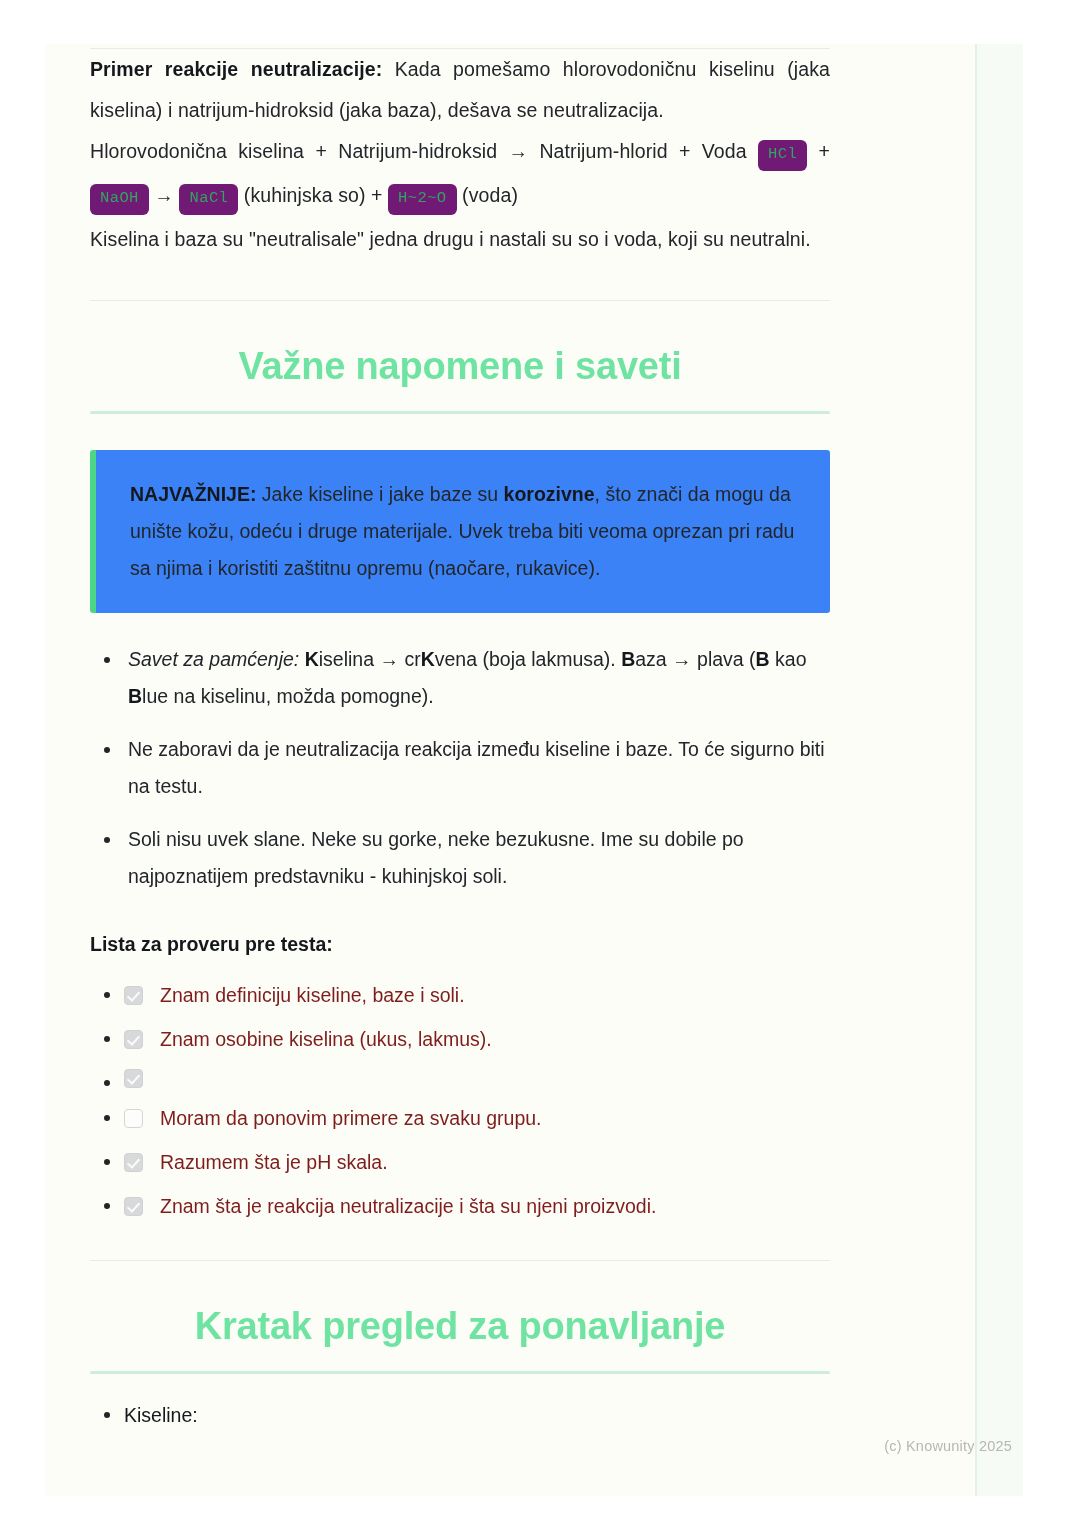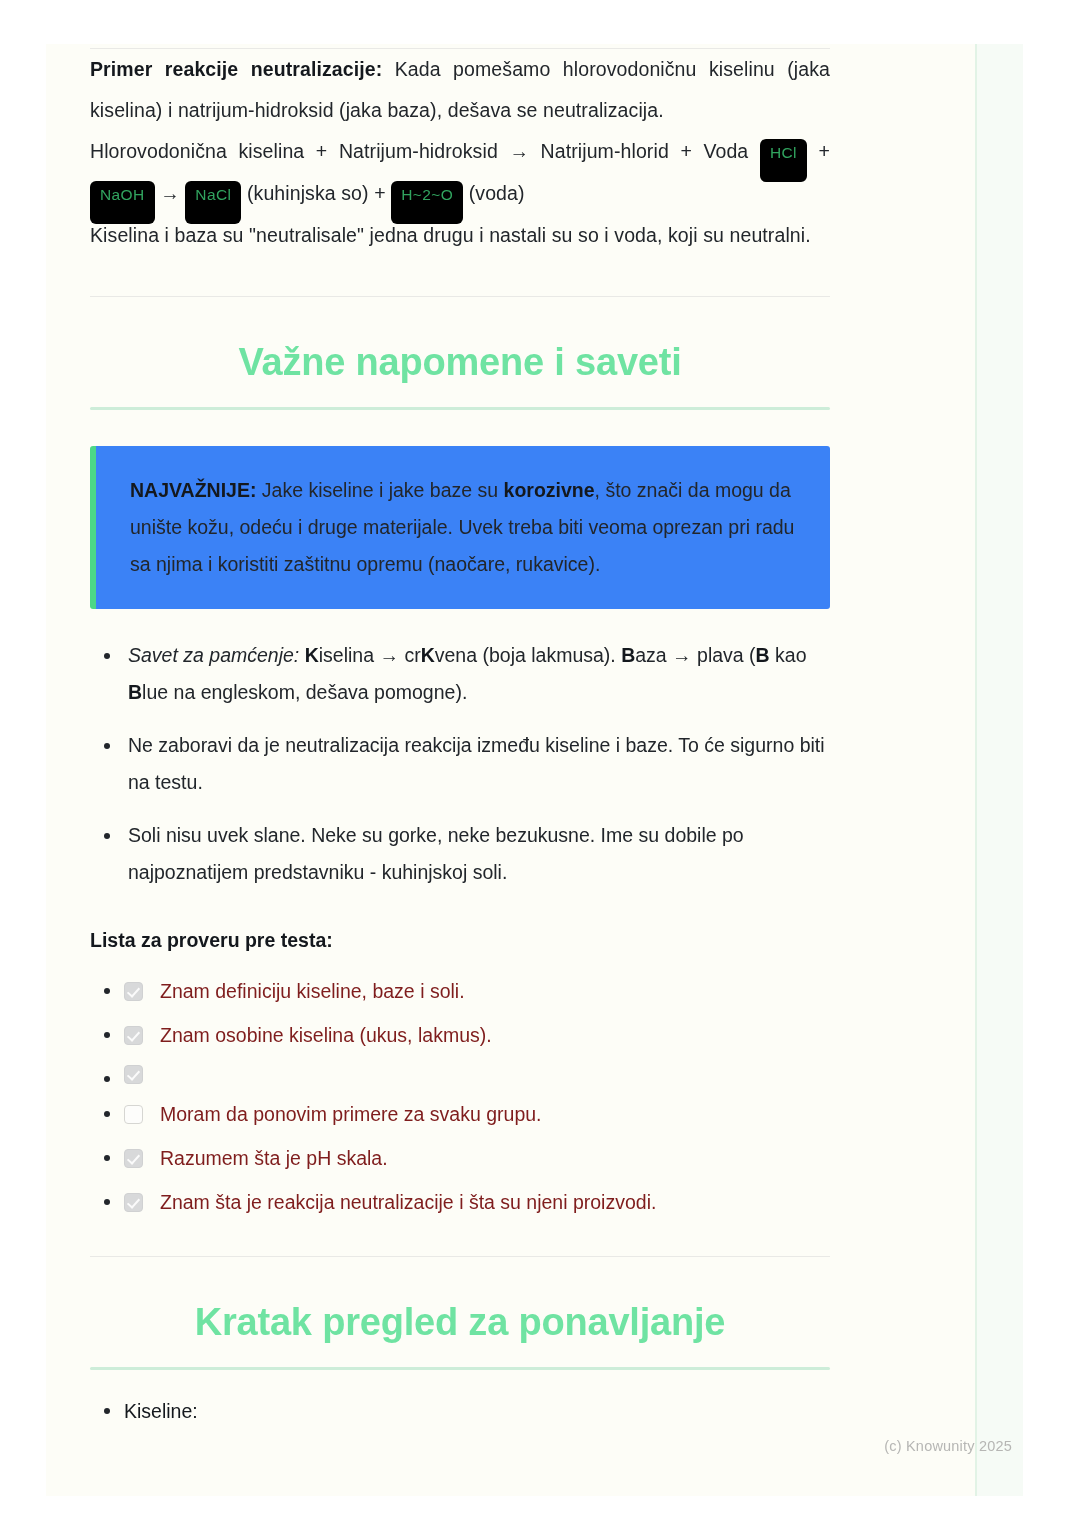--- a/index.html
+++ b/index.html
@@ -68,25 +68,25 @@
     letter-spacing: 0.1px;
   }
   .pad-top-1 { margin-top: 36px; }
   .pad-top-2 { margin-top: 28px; }
   .pad-top-3 { margin-top: 30px; }
 
   b, strong { font-weight: bold; color: #14181d; }
 
   
   code.chip {
-    font-family: Liberation Sans, sans-serif;
+    font-family: Liberation Mono, monospace;
     font-size: 15.5px;
-    background: #000000;
+    background: #701a75;
     color: #31a45f;
-    padding: 5px 10px 21px 10px;
+    padding: 5px 10px 8px 10px;
     border-radius: 6px;
     white-space: nowrap;
     letter-spacing: 0.4px;
   }
 
   
   h2.section-heading {
     font-size: 38px;
     font-weight: bold;
     color: #6fe3a2;
@@ -278,21 +278,21 @@
     <div class="heading-block">
       <h2 class="section-heading">Važne napomene i saveti</h2>
       <div class="heading-underline"></div>
     </div>
 
     <div class="callout">
       <p><b>NAJVAŽNIJE:</b><span> Jake kiseline i jake baze su </span><b>korozivne</b><span>, što znači da mogu da unište kožu, odeću i druge materijale. Uvek treba biti veoma oprezan pri radu sa njima i koristiti zaštitnu opremu (naočare, rukavice).</span></p>
     </div>
 
     <ul class="bullets">
-      <li><i class="tip-italic">Savet za pamćenje:</i> <b>K</b><span>iselina → cr</span><b>K</b><span>vena (boja lakmusa). </span><b>B</b><span>aza → plava (</span><b>B</b><span> kao </span><b>B</b><span>lue na engleskom, dešava pomogne).</span></li>
+      <li><i class="tip-italic">Savet za pamćenje:</i> <b>K</b><span>iselina → cr</span><b>K</b><span>vena (boja lakmusa). </span><b>B</b><span>aza → plava (</span><b>B</b><span> kao </span><b>B</b><span>lue na kiselinu, možda pomogne).</span></li>
       <li>Ne zaboravi da je neutralizacija reakcija između kiseline i baze. To će sigurno biti na testu.</li>
       <li>Soli nisu uvek slane. Neke su gorke, neke bezukusne. Ime su dobile po najpoznatijem predstavniku - kuhinjskoj soli.</li>
     </ul>
 
     <div class="checklist-title">Lista za proveru pre testa:</div>
 
     <ul class="checklist">
       <li>
         <span class="cbox checked"></span>
         <span class="check-label">Znam definiciju kiseline, baze i soli.</span>

